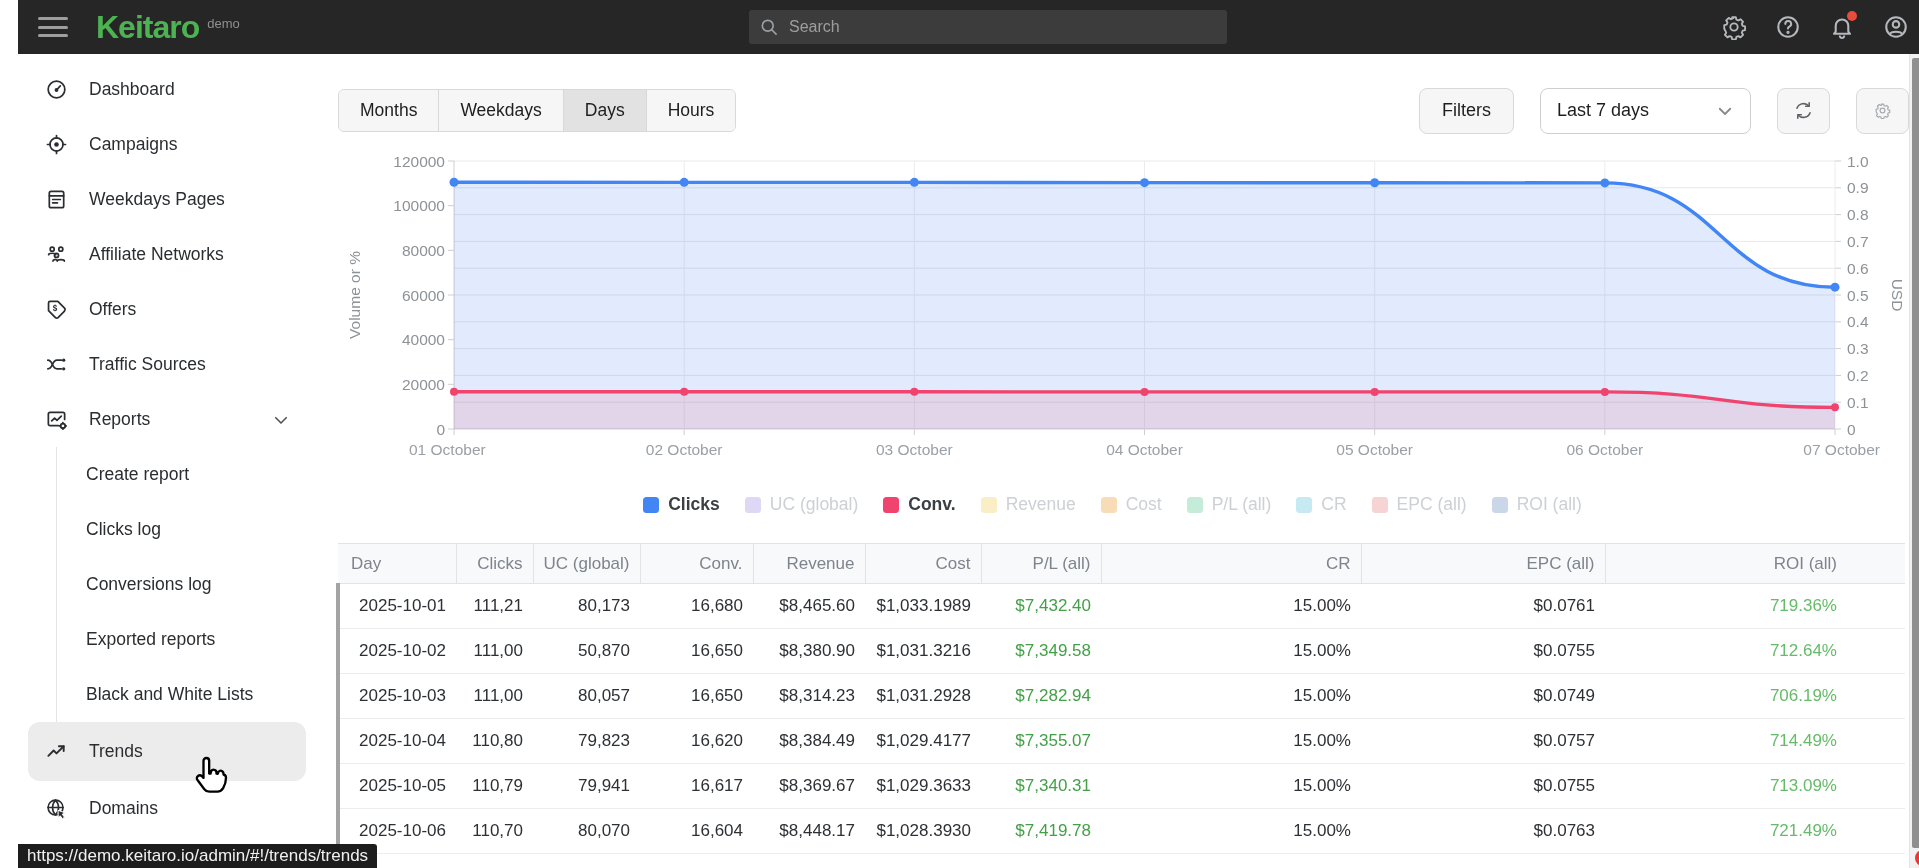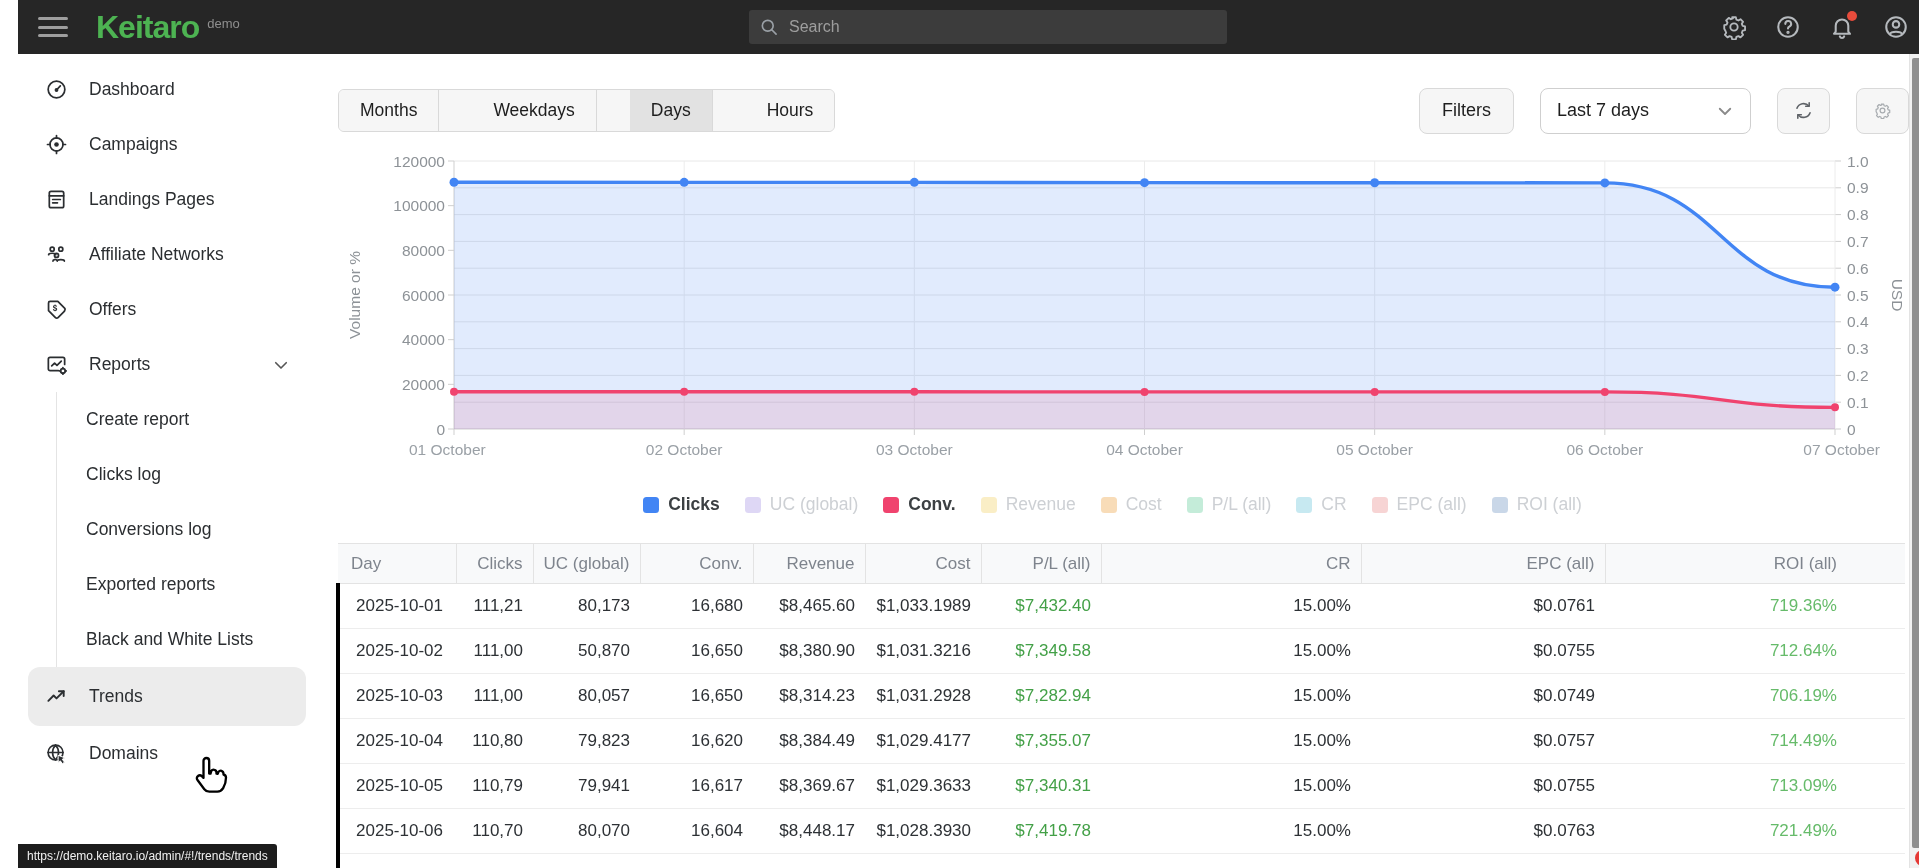--- a/index.html
+++ b/index.html
@@ -34,21 +34,21 @@
   .sb-item .ic svg { width:23px; height:23px; }
   .sb-item.sub { padding-left:68px; }
   .sb-item.sub::before { content:""; position:absolute; left:38px; top:0; bottom:0; width:1px; background:#e4e4e4; }
   .sb-item.active { background:#ececec; border-radius:12px; margin:0 10px; padding-left:17px; height:59px; }
   .sb-item .chev { margin-left:auto; margin-right:26px; width:18px; height:18px; color:#555; }
   .sb-item .chev svg { width:18px; height:18px; }
 
   
   .content { position:absolute; left:298px; top:54px; width:1593px; height:814px; background:#fff; overflow:hidden; }
   .toolbar { position:absolute; left:22px; right:0; top:33px; height:47px; display:flex; align-items:center; }
-  .tabs { display:inline-flex; border:1px solid #d9d9d9; border-radius:6px; overflow:hidden; background:#f6f6f6;gap:33px; }
+  .tabs { display:inline-flex; border:1px solid #d9d9d9; border-radius:6px; overflow:hidden; background:#f6f6f6; }
   .tab { padding:10px 21px; font-size:17.5px; color:#1e1e1e; background:#f6f6f6; border-right:1px solid #d9d9d9;
     cursor:pointer; white-space:nowrap; }
   .tab:last-child { border-right:none; }
   .tab.active { background:#e2e2e2; }
   .tb-right { margin-left:auto; display:flex; align-items:flex-start; gap:26px; }
   .btn { height:46px; border:1px solid #d9d9d9; border-radius:8px; background:#f6f6f6; font-size:18px;
     color:#1e1e1e; padding:0 22px; display:flex; align-items:center; cursor:pointer; font-family:inherit; }
   .select { height:46px; width:211px; border:1px solid #cfcfcf; border-radius:8px; background:#fff;
     display:flex; align-items:center; padding:0 16px; font-size:18px; color:#1e1e1e; cursor:pointer; }
   .select .sel-chev { margin-left:auto; width:18px; height:18px; color:#8a8a8a; }
@@ -68,33 +68,33 @@
 
   
   .table-wrap { position:absolute; left:20px; top:489px; width:1567px; }
   table { border-collapse:collapse; table-layout:fixed; width:1567px; font-size:17px; color:#2d3135; }
   thead th { height:40px; background:#f8f9fa; color:#7e848d; font-weight:400; font-size:17px;
     border-top:1px solid #e3e3e3; border-bottom:1px solid #e3e3e3; border-right:1px solid #e3e3e3;
     text-align:right; padding:0 10px 0 0; }
   thead th:last-child { border-right:none; }
   thead th:first-child { text-align:left; padding-left:13px; }
   tbody td { height:45px; border-bottom:1px solid #ededed; text-align:right; padding:0 10px 0 0; background:#fff; }
-  tbody td:first-child { text-align:center; padding-left:13px; border-left:4px solid #000000; }
+  tbody td:first-child { text-align:right; padding-left:13px; border-left:4px solid #a3a3a3; }
   th:nth-child(10), td:nth-child(10) { padding-right:68px; }
   td.green-pl { color:#43a047; }
   td.green-roi { color:#66bb6a; }
 
   
   .vscroll { position:absolute; right:0; top:54px; width:28px; height:814px; background:#f1f1f1;
     border-left:1px solid #e3e3e3; z-index:40; }
   .vthumb { position:absolute; left:2px; top:4px; width:23px; height:790px; background:#8f8f8f; border-radius:2px; }
   .scroll-badge { position:absolute; left:5px; bottom:2px; width:16px; height:16px; border-radius:50%;
     background:#e53935; color:#fff; font-size:11px; line-height:16px; text-align:center; }
   .statusbar { position:absolute; left:0; bottom:0; height:24px; background:#1d1d1d; color:#f1f1f1;
-    font-size:12px; display:flex; align-items:center; padding:0 9px; z-index:50; border-top-right-radius:3px; }
+    font-size:17px; display:flex; align-items:center; padding:0 9px; z-index:50; border-top-right-radius:3px; }
   .cursor { position:absolute; left:172px; top:755px; width:40px; height:44px; z-index:60; pointer-events:none; }
 </style>
 </head>
 <body>
 
 <div class="app">
 
   <header class="topbar">
     <div class="hamburger">
         <span></span>
@@ -156,37 +156,46 @@
             <circle cx="12" cy="12" r="2.4" fill="currentColor" stroke="none"></circle>
             <path d="M12 2.6v2.8M12 18.6v2.8M2.6 12h2.8M18.6 12h2.8"></path>
           </svg></span>
         <span class="sb-label">Campaigns</span>
       </div>
       <div class="sb-item">
         <span class="ic "><svg viewBox="0 0 24 24" fill="none" stroke="currentColor" stroke-width="1.8" stroke-linejoin="round" stroke-linecap="round">
             <rect x="4.5" y="3.5" width="15" height="17" rx="1.8"></rect>
             <path d="M4.5 8.2h15M8 12h8M8 15.5h5"></path>
           </svg></span>
-        <span class="sb-label">Landings Pages</span>
+        <span class="sb-label">Weekdays Pages</span>
       </div>
       <div class="sb-item">
         <span class="ic "><svg viewBox="0 0 24 24" fill="none" stroke="currentColor" stroke-width="1.8" stroke-linecap="round">
             <circle cx="7.5" cy="6.5" r="2.1"></circle>
             <circle cx="16.5" cy="6.5" r="2.1"></circle>
             <circle cx="12" cy="13" r="2.1"></circle>
             <path d="M3.8 12.2c0-2 7.4-2 7.4 0M12.8 18.8c0-2 7.4-2 7.4 0M8.3 18.8c0-1.6 3.4-2 3.7-1"></path>
           </svg></span>
         <span class="sb-label">Affiliate Networks</span>
       </div>
       <div class="sb-item">
         <span class="ic "><svg viewBox="0 0 24 24" fill="none" stroke="currentColor" stroke-width="1.8" stroke-linejoin="round">
             <path d="M20.4 13.6 13.6 20.4a1.9 1.9 0 0 1-2.7 0l-7.2-7.2V5.1A1.6 1.6 0 0 1 5.3 3.5h8.1l7 7a1.9 1.9 0 0 1 0 2.7z"></path>
             <text x="8.2" y="13.8" font-size="8.5" stroke="none" fill="currentColor" font-weight="bold">$</text>
           </svg></span>
         <span class="sb-label">Offers</span>
+      </div>
+      <div class="sb-item">
+        <span class="ic "><svg viewBox="0 0 24 24" fill="none" stroke="currentColor" stroke-width="1.9" stroke-linecap="round">
+            <path d="M3 16.5c5.5 0 4-9 9.5-9h4.5"></path>
+            <path d="M3 7.5c5.5 0 4 9 9.5 9h4.5"></path>
+            <circle cx="19.5" cy="7.5" r="1.7" fill="currentColor" stroke="none"></circle>
+            <circle cx="19.5" cy="16.5" r="1.7" fill="currentColor" stroke="none"></circle>
+          </svg></span>
+        <span class="sb-label">Traffic Sources</span>
       </div>
       <div class="sb-item">
         <span class="ic "><svg viewBox="0 0 24 24" fill="none" stroke="currentColor" stroke-width="1.8" stroke-linejoin="round" stroke-linecap="round">
             <path d="M20.5 12V6.3a1.8 1.8 0 0 0-1.8-1.8H5.3a1.8 1.8 0 0 0-1.8 1.8v10.4a1.8 1.8 0 0 0 1.8 1.8H14"></path>
             <path d="M7 13.5l3-3 2.5 2.5 4.5-4.5"></path>
             <circle cx="18.7" cy="18.7" r="2.4"></circle>
             <path d="M18.7 15.3v1M18.7 21.1v1M15.3 18.7h1M21.1 18.7h1"></path>
           </svg></span>
         <span class="sb-label">Reports</span>
         <span class="chev"><svg viewBox="0 0 24 24" fill="none" stroke="currentColor" stroke-width="2.2" stroke-linecap="round" stroke-linejoin="round">

